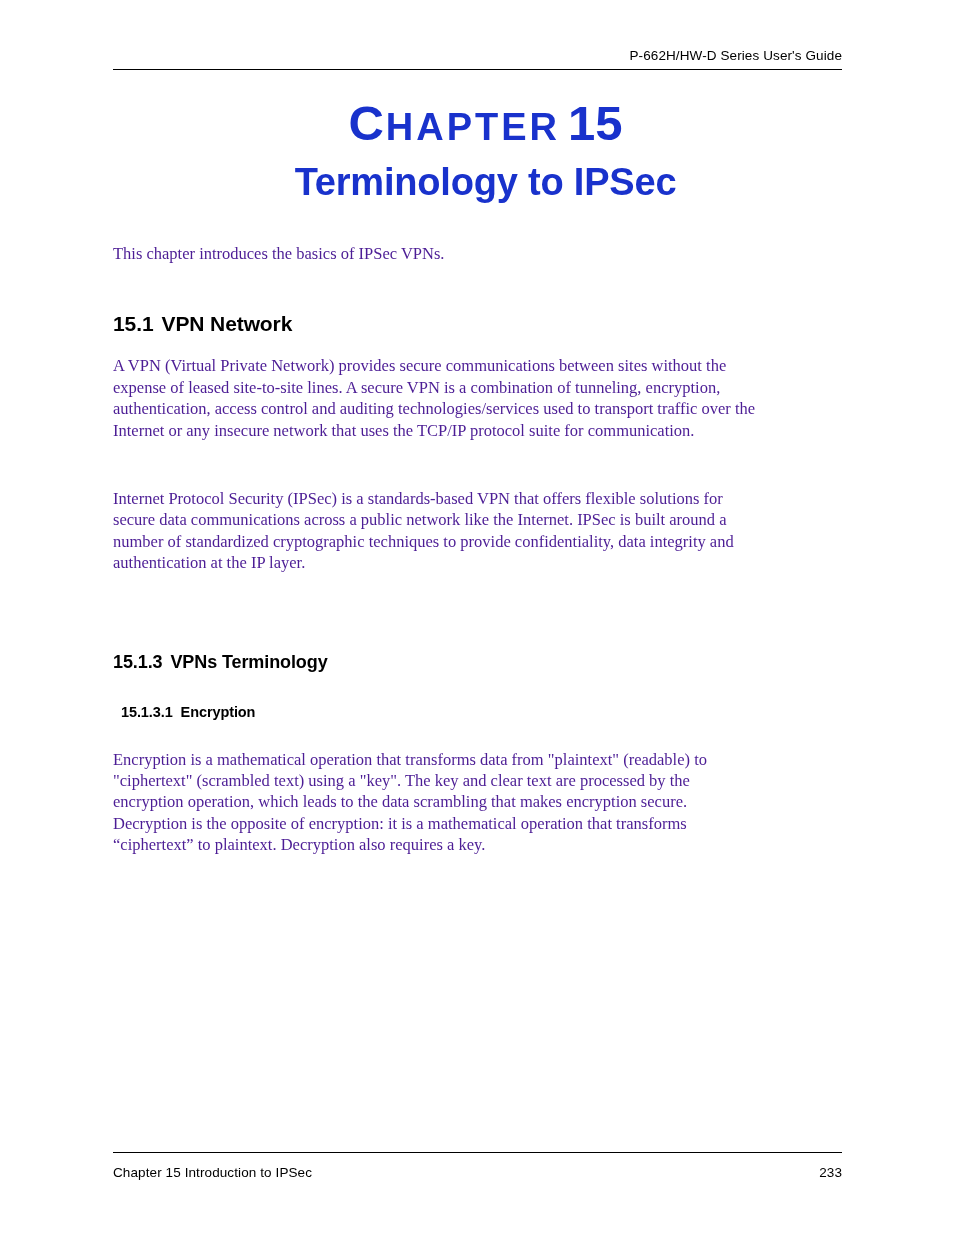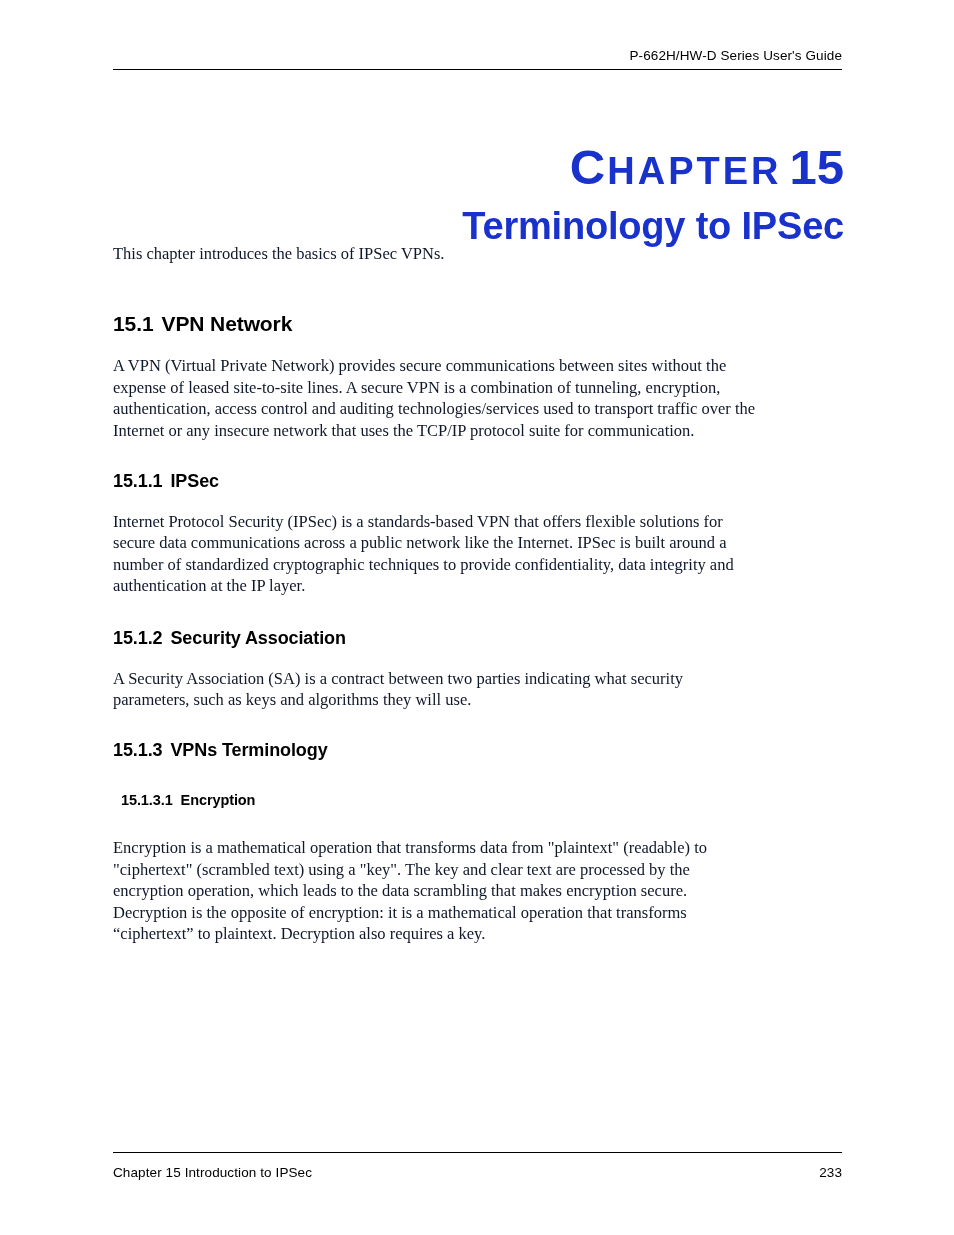--- a/index.html
+++ b/index.html
@@ -40,26 +40,25 @@
   }
   .header-rule {
     margin-top: 5px;
     border-top: 1.6px solid #000;
     width: 100%;
   }
 
   
   .chapter-block {
     position: absolute;
-    left: 115px;
+    left: 121px;
     top: 100px;
     width: 729px;
-    text-align: right;
+    text-align: center;
     color: #1932cc;
-    margin-top: 44px;
   }
   .chapter-label {
     font-family: "Liberation Sans", "DejaVu Sans", sans-serif;
     font-weight: bold;
     font-size: 38px;
     line-height: 46px;
     letter-spacing: 3px;
     white-space: nowrap;
   }
   .chapter-label .cap {
@@ -85,21 +84,21 @@
     left: 113px;
     top: 243px;
     width: 729px;
   }
 
   p.body {
     font-size: 16.5px;
     line-height: 21.4px;
     margin: 0;
     text-align: left;
-    color: #0f172a;
+    color: #4c1d95;
   }
 
   .indent {
     margin-left: 81px;
     width: 648px;
   }
 
   .intro {
     margin-bottom: 0px;
   }
@@ -187,33 +186,30 @@
     <div class="sp-1"></div>
 
     <h2 class="h-1"><span>15.1</span><span class="numsep"> </span><span>VPN Network</span></h2>
 
     <div class="sp-2"></div>
 
     <p class="body indent">A VPN (Virtual Private Network) provides secure communications between sites without the expense of leased site-to-site lines. A secure VPN is a combination of tunneling, encryption, authentication, access control and auditing technologies/services used to transport traffic over the Internet or any insecure network that uses the TCP/IP protocol suite for communication.</p>
 
     <div class="sp-3"></div>
 
-    <h3 class="h-2"><span>15.1.1</span><span class="numsep"> </span><span>IPSec</span></h3>
 
     <div class="sp-4"></div>
 
     <p class="body indent">Internet Protocol Security (IPSec) is a standards-based VPN that offers flexible solutions for secure data communications across a public network like the Internet. IPSec is built around a number of standardized cryptographic techniques to provide confidentiality, data integrity and authentication at the IP layer.</p>
 
     <div class="sp-5"></div>
 
-    <h3 class="h-2"><span>15.1.2</span><span class="numsep"> </span><span>Security Association</span></h3>
 
     <div class="sp-6"></div>
 
-    <p class="body indent">A Security Association (SA) is a contract between two parties indicating what security parameters, such as keys and algorithms they will use.</p>
 
     <div class="sp-7"></div>
 
     <h3 class="h-2"><span>15.1.3</span><span class="numsep"> </span><span>VPNs Terminology</span></h3>
 
     <div class="sp-8"></div>
 
     <h4 class="h-3"><span>15.1.3.1</span><span class="numsep"> </span><span>Encryption</span></h4>
 
     <div class="sp-9"></div>

